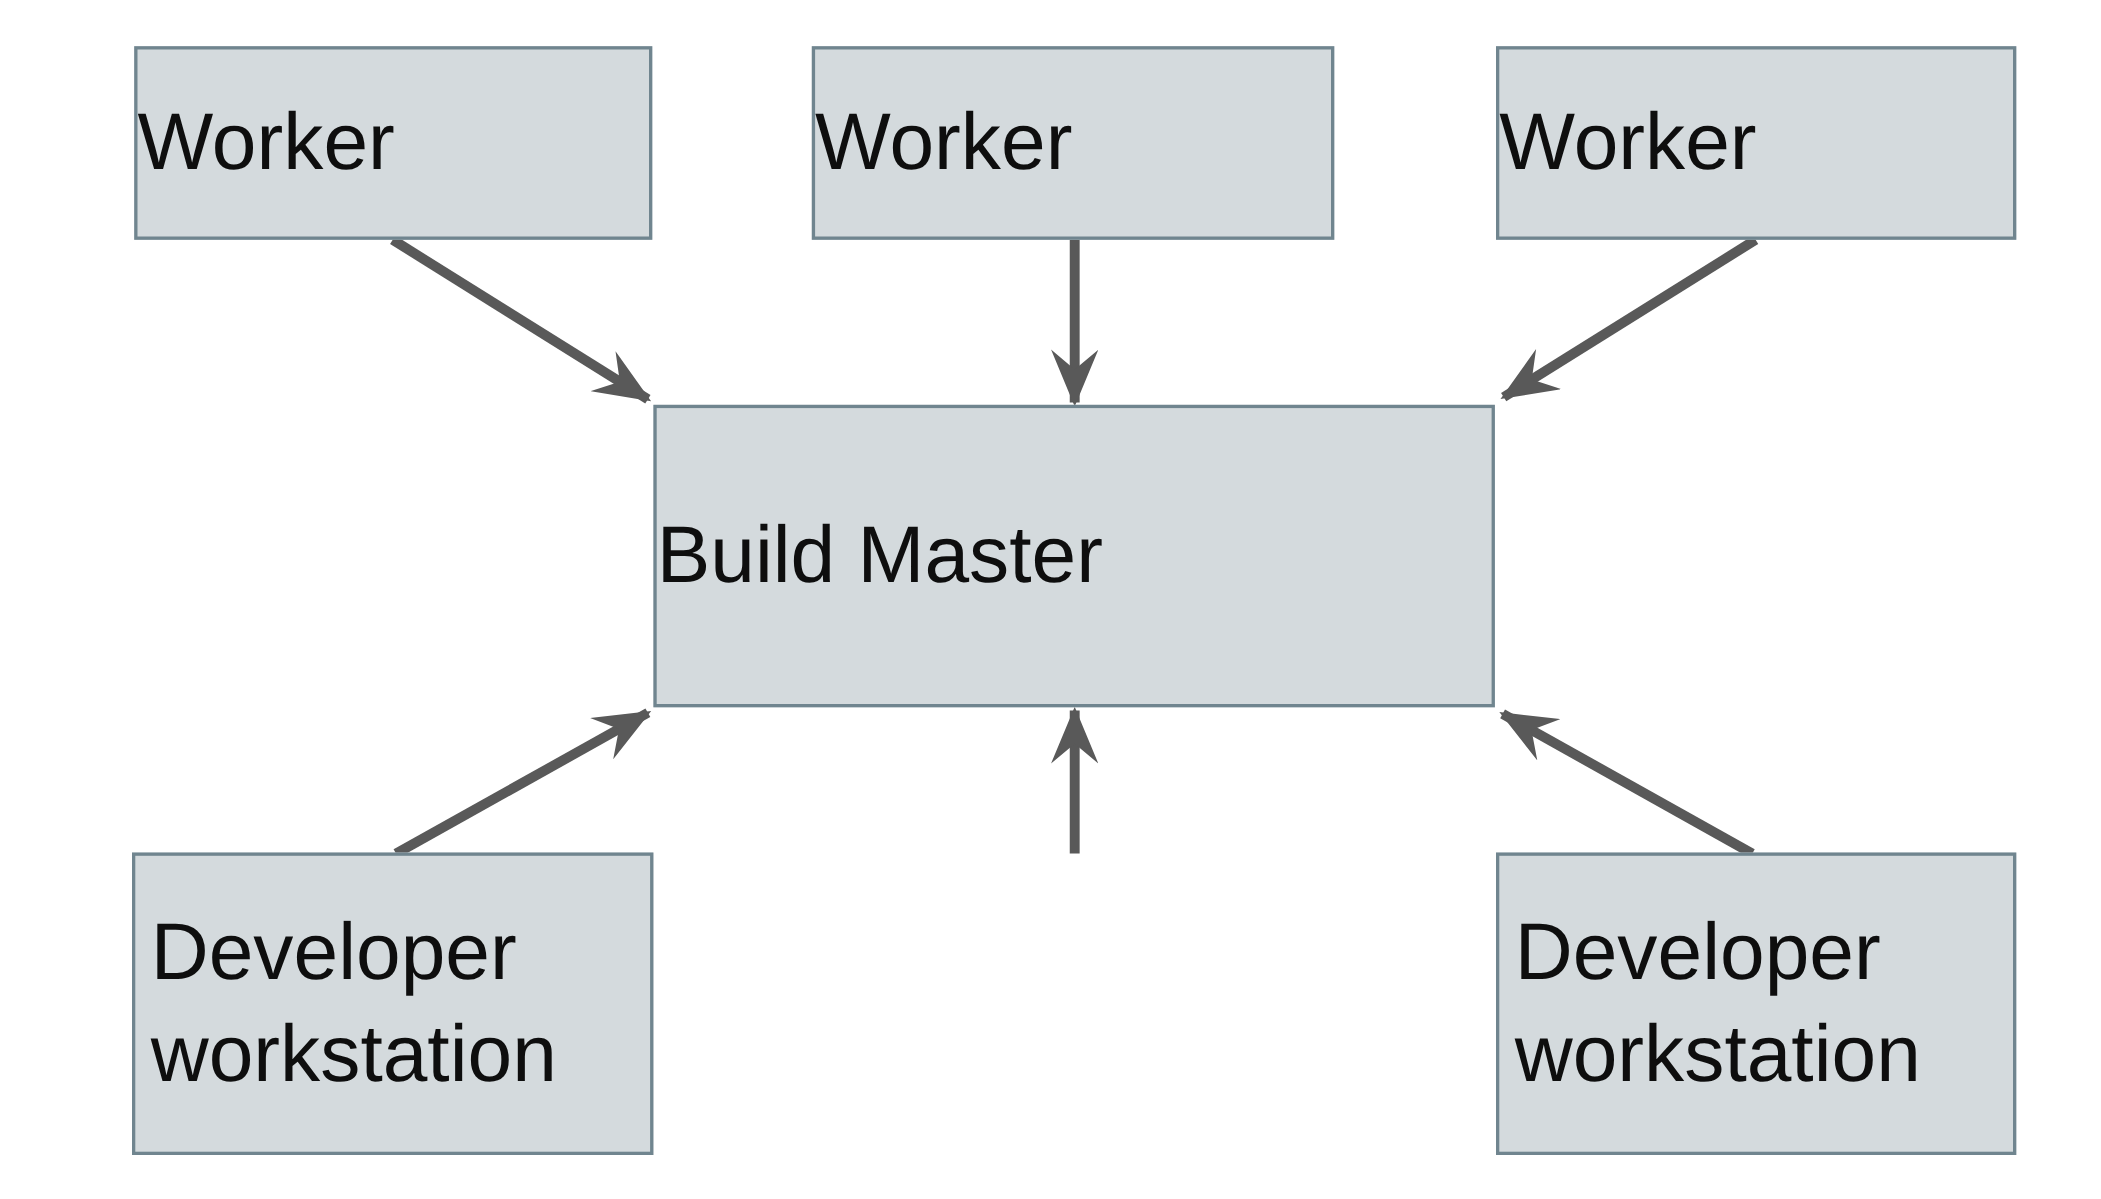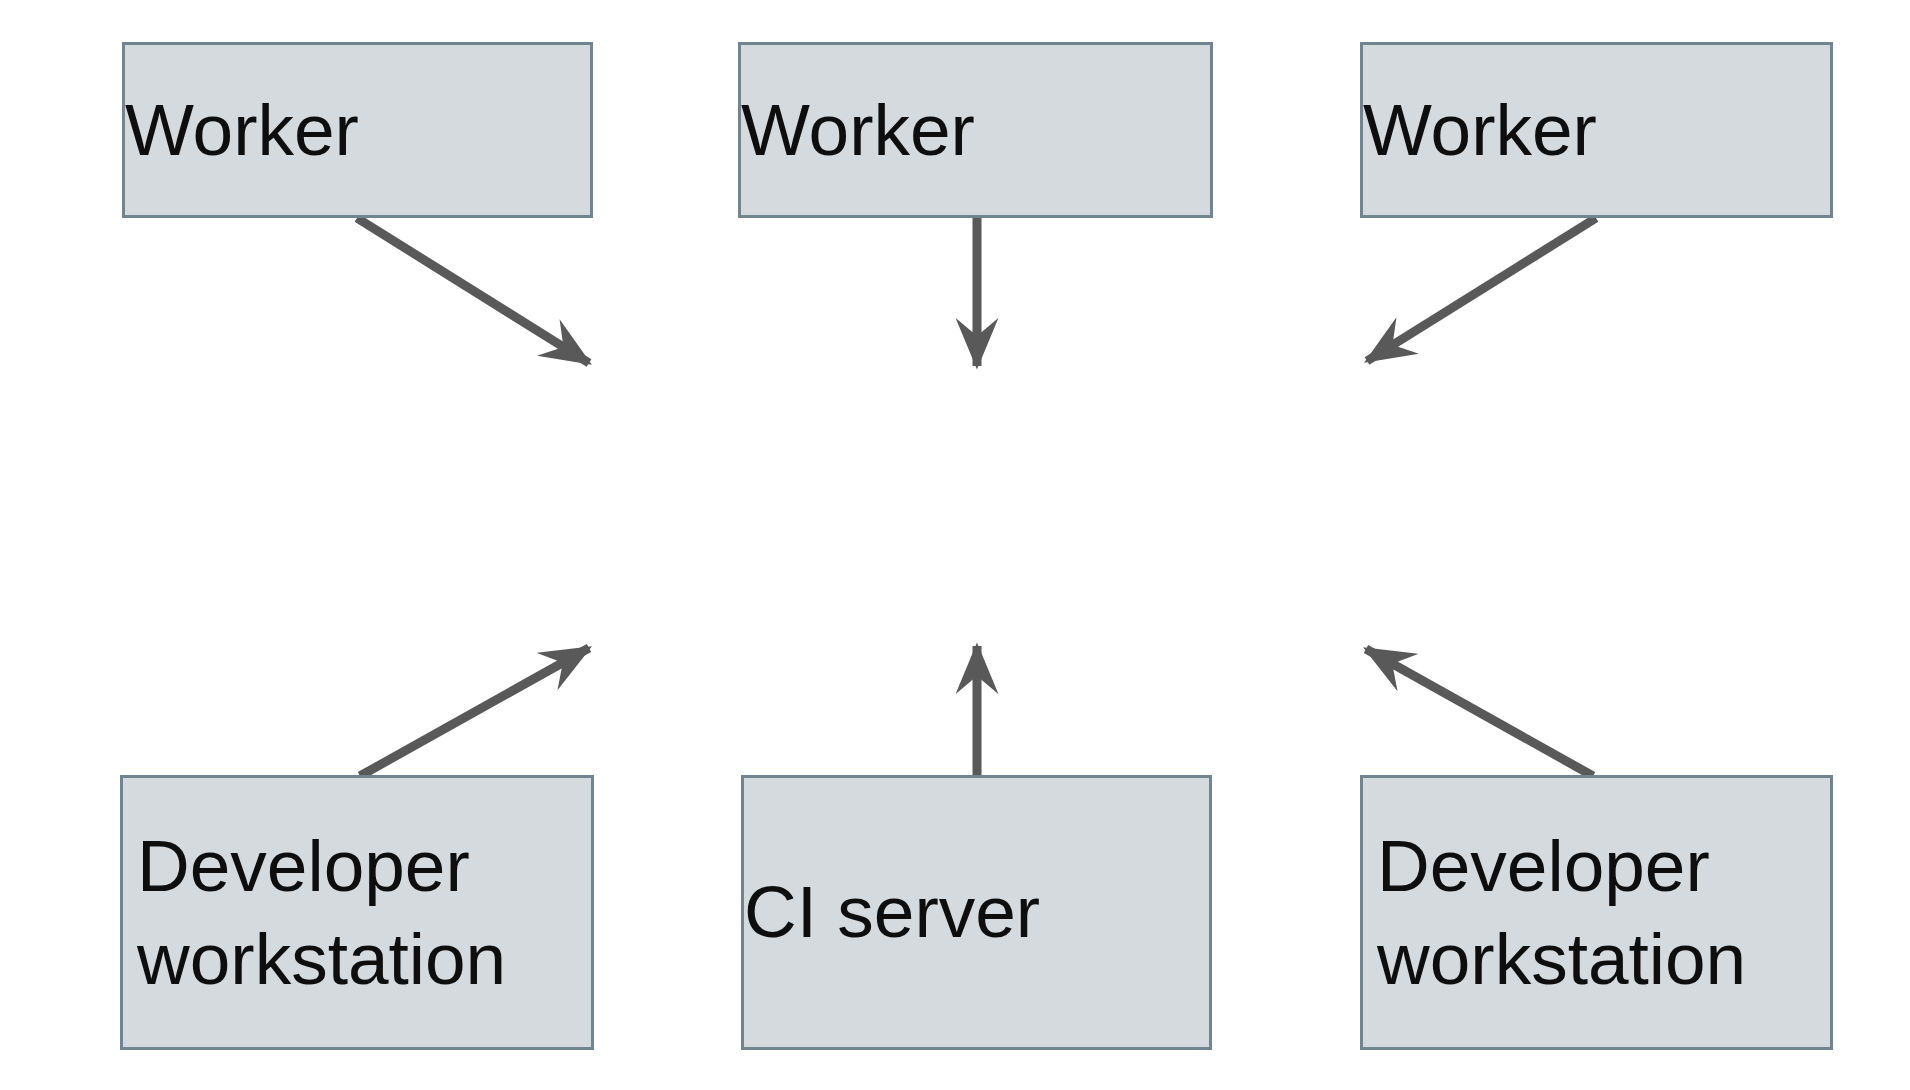--- a/index.html
+++ b/index.html
@@ -72,26 +72,26 @@
   </div>
 
   <div class="node n-worker-2">
     <span class="label">Worker</span>
   </div>
 
   <div class="node n-worker-3">
     <span class="label">Worker</span>
   </div>
 
+  <div class="node n-build-master">
+    <span class="label">Build Master</span>
+  </div>
 
   <div class="node n-dev-1">
     <span class="label">Developer workstation</span>
   </div>
 
-  <div class="node n-ci-server">
-    <span class="label">CI server</span>
-  </div>
 
   <div class="node n-dev-2">
     <span class="label">Developer workstation</span>
   </div>
 
 </div>
 
 </body></html>

